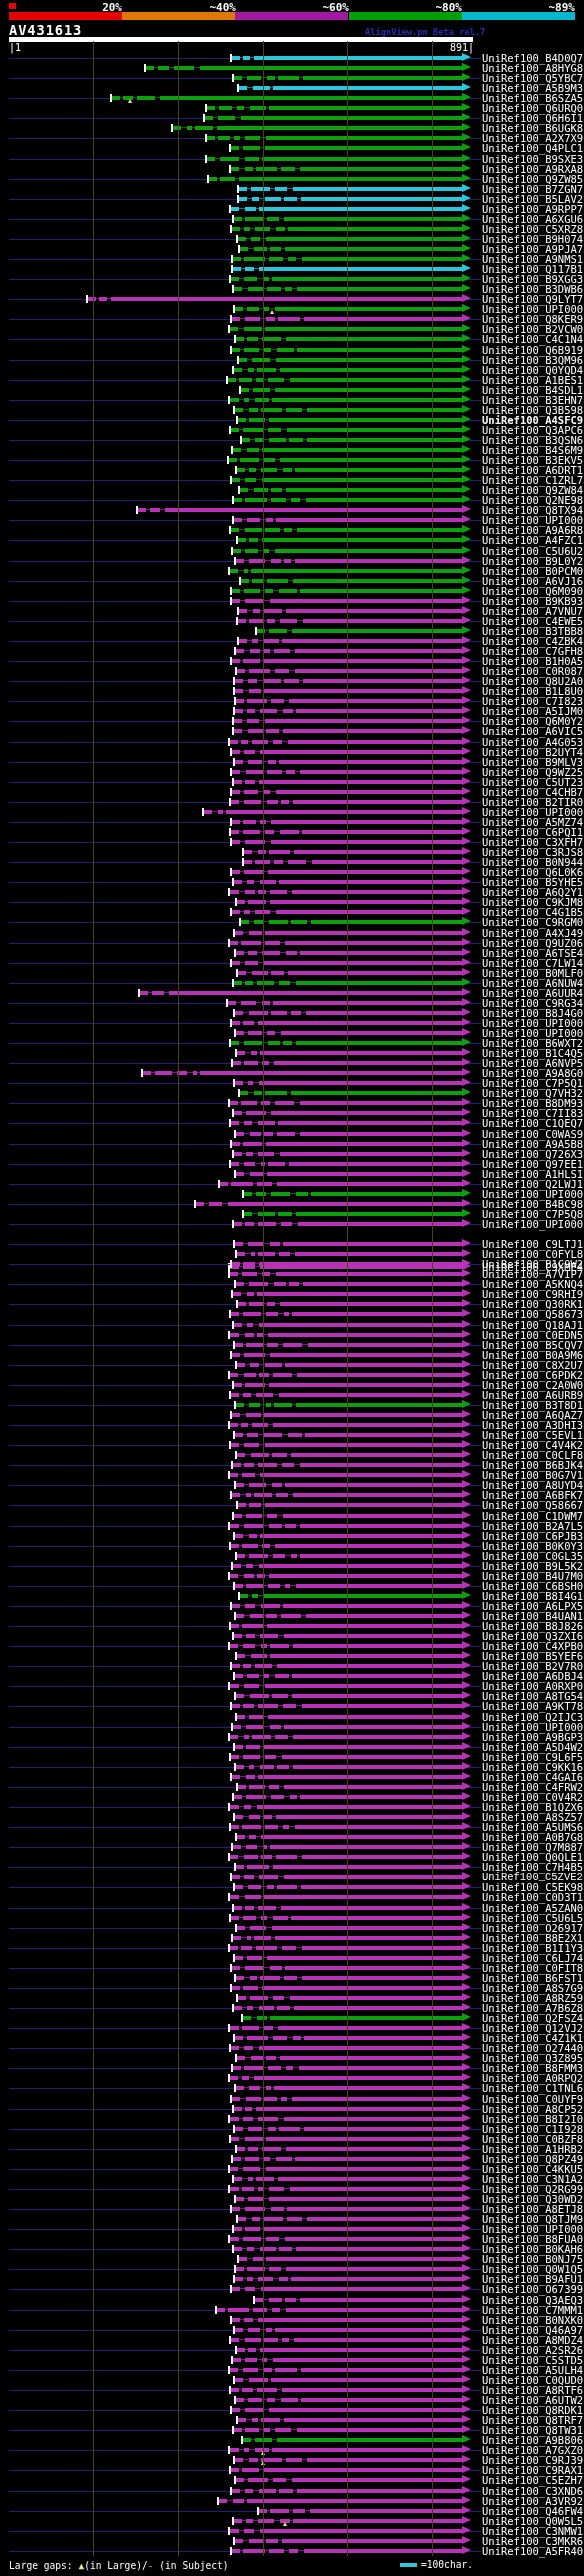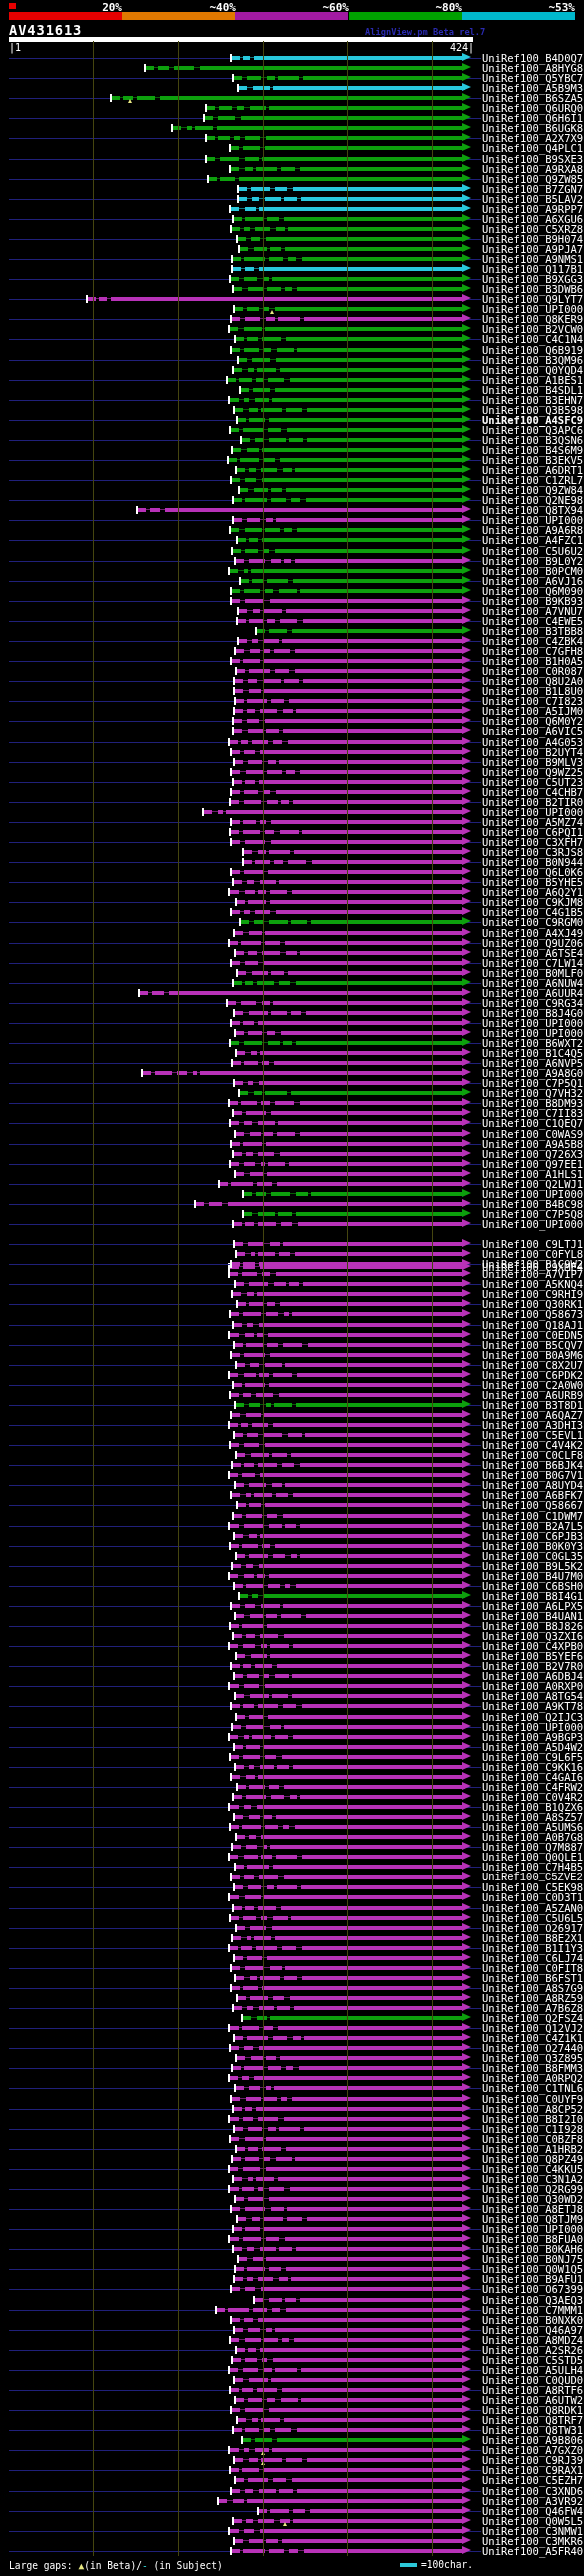--- a/index.html
+++ b/index.html
@@ -35,21 +35,21 @@
 </head>
 <body>
 
 <div id="screen">
   <div id="origin-mark"></div>
   <div id="scale-bar"></div>
   <div id="title">AV431613</div>
   <div id="watermark">AlignView.pm Beta rel.7</div>
   <div id="querybar"></div>
   <div id="ruler-start">|1</div>
-  <div id="ruler-end">424|</div>
+  <div id="ruler-end">891|</div>
   <div id="rows">
       <div class="row" style="top: 53px;">
         <div class="leader"></div>
         <div class="bar" style="left: 231px; width: 233px; background: rgb(40, 200, 220);"></div>
         <div class="gap" style="left: 240px; width: 2.7px;">
           <div class="gapline" style="background: rgb(14, 118, 128);"></div>
         </div>
         <div class="gap" style="left: 250px; width: 3.7px;">
           <div class="gapline" style="background: rgb(14, 118, 128);"></div>
         </div>
@@ -3903,32 +3903,32 @@
           <div class="gapline" style="background: rgb(110, 30, 110);"></div>
         </div>
         <div class="gap" style="left: 298px; width: 5.5px;">
           <div class="gapline" style="background: rgb(110, 30, 110);"></div>
         </div>
         <div class="tick" style="left: 230px;"></div>
         <div class="arrow" style="border-left: 9.1px solid rgb(184, 50, 184);"></div>
         <div class="hit-label">UniRef100_A5FR40</div>
       </div>
     </div>
-  <div id="legend-left"><span>Large gaps: </span><span class="y-sym">▲</span><span>(in Beta)/</span><span class="c-sym">-</span><span> (in Subject)</span></div>
+  <div id="legend-left"><span>Large gaps: </span><span class="y-sym">▲</span><span>(in Large)/</span><span class="c-sym">-</span><span> (in Subject)</span></div>
   <div id="legend-swatch"></div>
   <div id="legend-scale-text">=100char.</div>
 <div class="seg" style="left: 9.1px; width: 113px; background: rgb(230, 0, 0);"></div>
     <div class="scale-label" style="left: 56px; width: 66px;">20%</div>
     <div class="seg" style="left: 122px; width: 113px; background: rgb(224, 120, 0);"></div>
     <div class="scale-label" style="left: 170px; width: 66px;">~40%</div>
     <div class="seg" style="left: 235px; width: 113px; background: rgb(162, 26, 162);"></div>
     <div class="scale-label" style="left: 283px; width: 66px;">~60%</div>
     <div class="seg" style="left: 349px; width: 113px; background: rgb(0, 160, 0);"></div>
     <div class="scale-label" style="left: 396px; width: 66px;">~80%</div>
     <div class="seg" style="left: 462px; width: 113px; background: rgb(0, 184, 204);"></div>
-    <div class="scale-label" style="left: 509px; width: 66px;">~53%</div>
+    <div class="scale-label" style="left: 509px; width: 66px;">~89%</div>
     <div class="gridline" style="left: 93px;"></div>
     <div class="gridline" style="left: 178px;"></div>
     <div class="gridline" style="left: 263px;"></div>
     <div class="gridline" style="left: 347px;"></div>
     <div class="gridline" style="left: 432px;"></div>
   </div>
 
 
 </body></html>

